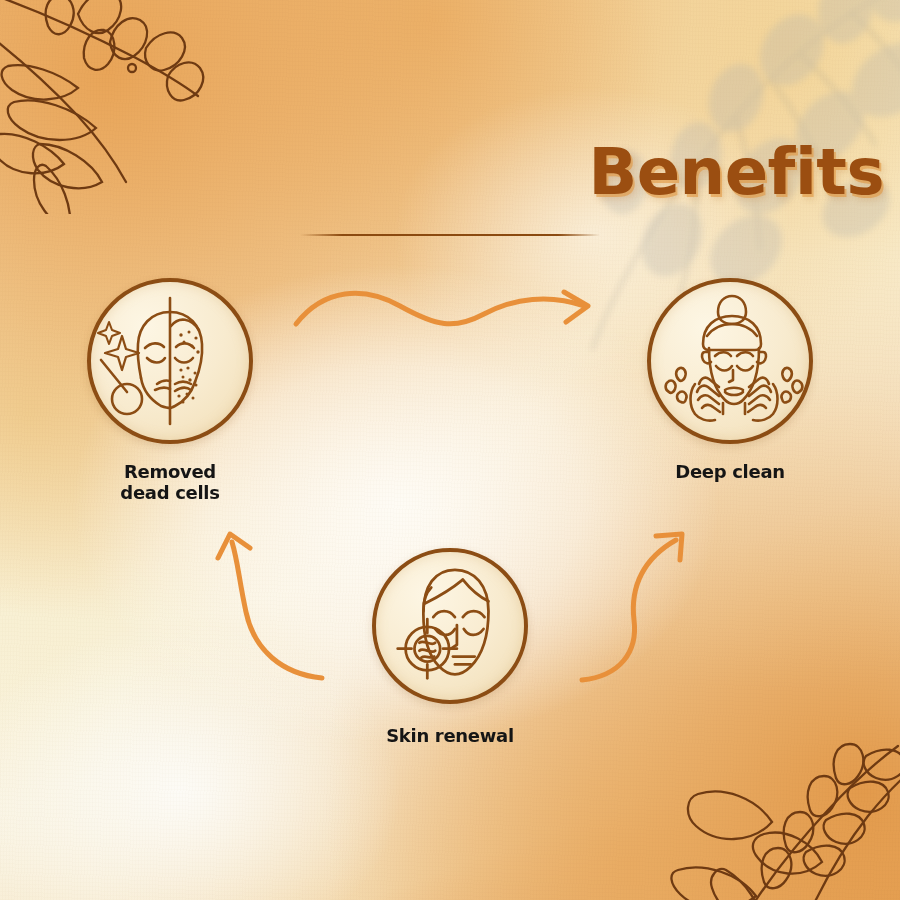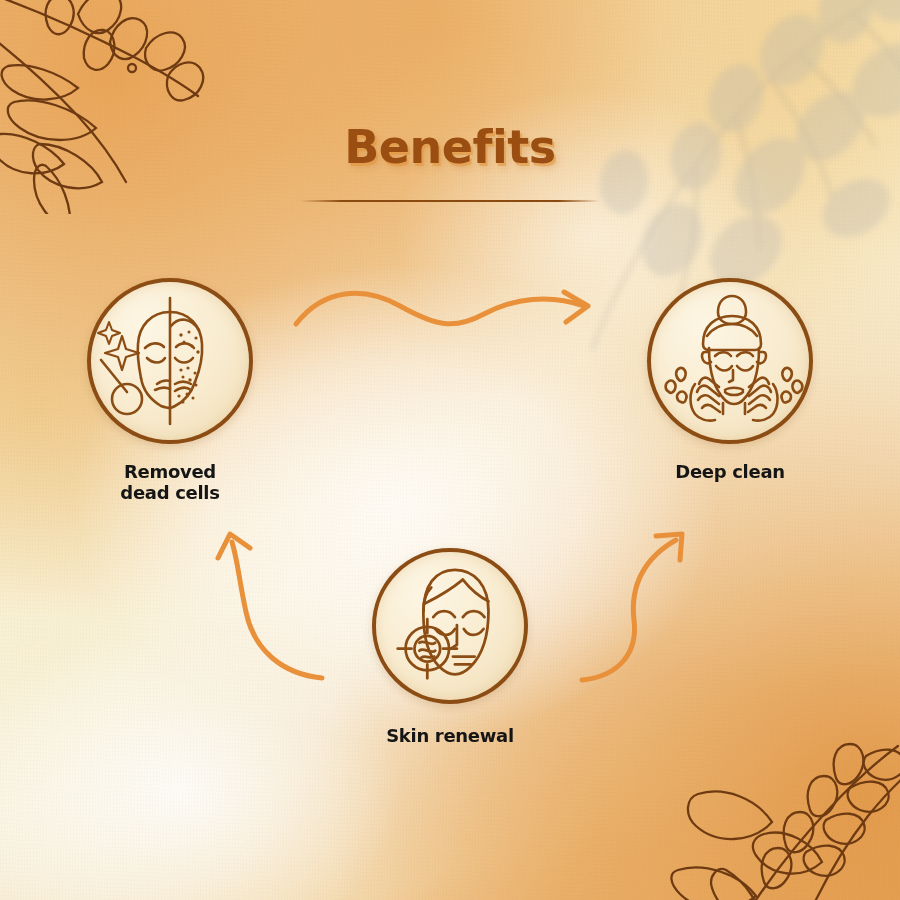--- a/index.html
+++ b/index.html
@@ -61,27 +61,28 @@
 
   
   .header {
     position: absolute;
     left: 0; right: 0;
     top: 124px;
     text-align: center;
   }
   .poster-title {
     font-family: "DejaVu Sans", sans-serif;
-    font-size: 46px;
+    font-size: 64px;
     font-weight: 700;
     letter-spacing: -0.5px;
     color: #9B4E11;
-    margin: 0;
+    margin: 16px;
     line-height: 1;
     text-shadow: 2px 3px 0 rgba(226,147,57,0.55), 4px 5px 7px rgba(180,110,40,0.22);
+    text-align: right;
   }
   .title-rule {
     width: 300px;
     height: 2px;
     margin: 30px auto 0;
     background: linear-gradient(90deg, rgba(150,85,25,0) 0%, #8B4A10 14%, #8B4A10 86%, rgba(150,85,25,0) 100%);
   }
 
   
   .node {

